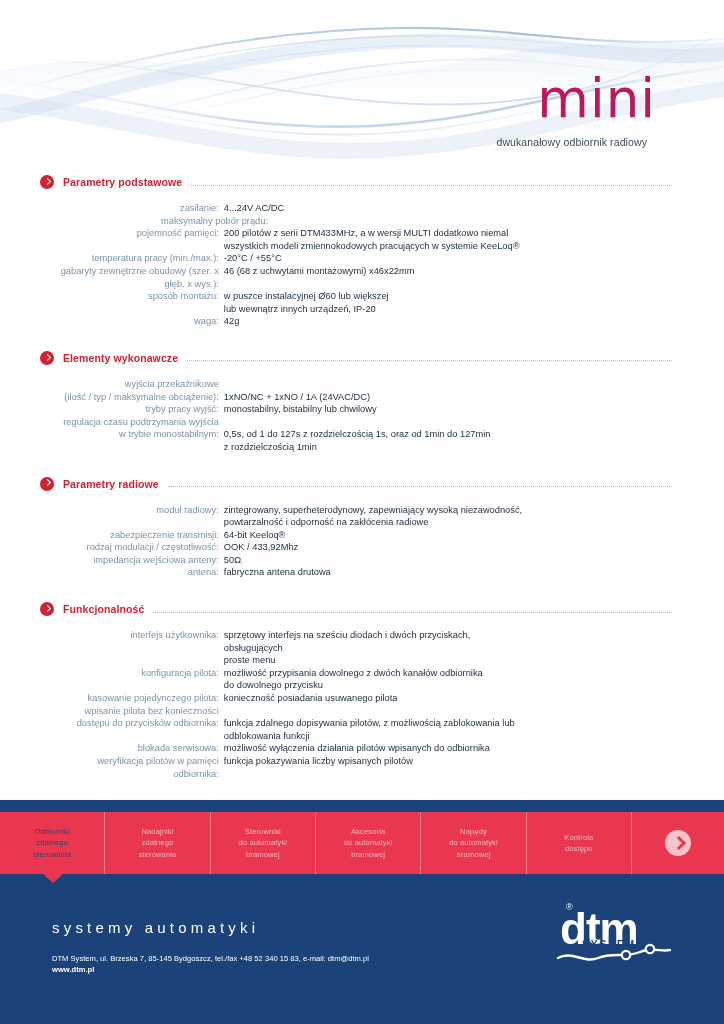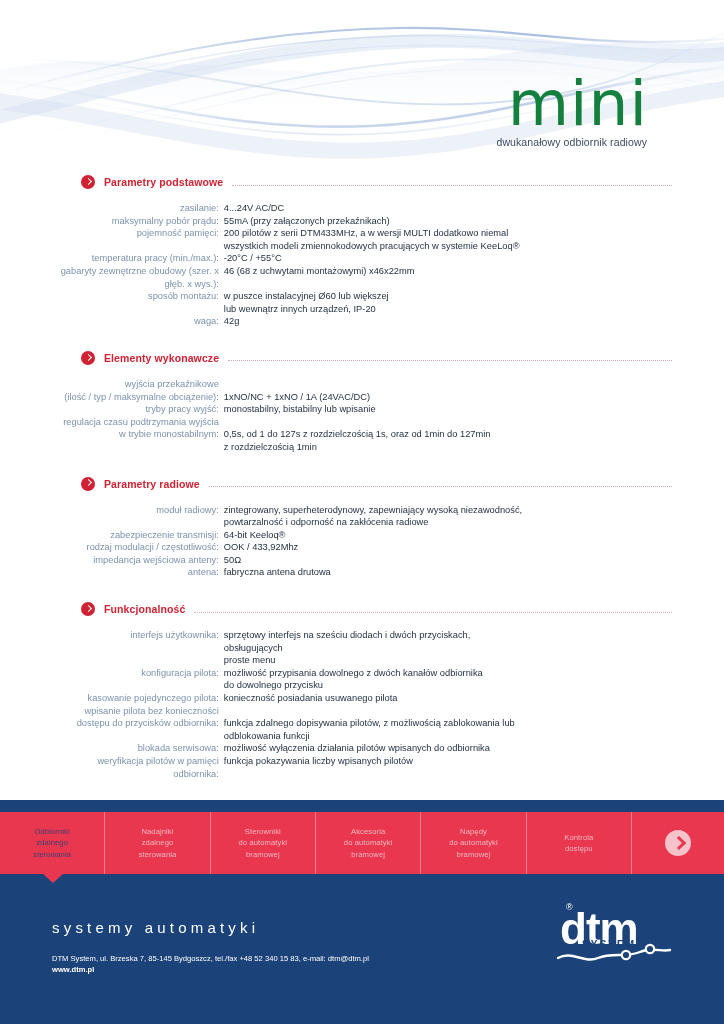--- a/index.html
+++ b/index.html
@@ -18,26 +18,26 @@
     position: absolute;
     left: 0; top: 0;
     width: 724px; height: 172px;
     overflow: hidden;
     background: #ffffff;
   }
   .hero-svg { position: absolute; left: 0; top: 0; }
 
   .product-title {
     position: absolute;
-    right: 76px;
+    right: 68px;
     top: 72px;
-    font-size: 63px;
+    font-size: 53px;
     font-weight: 400;
     letter-spacing: 1px;
-    color: #15803d;
+    color: #be185d;
     line-height: 1;
     font-family: "DejaVu Sans", sans-serif;
   }
   .product-subtitle {
     position: absolute;
     right: 77px;
     top: 136px;
     font-size: 10.5px;
     color: #3b4a63;
     letter-spacing: 0.1px;
@@ -48,21 +48,21 @@
     position: absolute;
     left: 0; top: 172px;
     width: 724px;
   }
 
   .section { position: relative; }
 
   .section-head {
     display: flex;
     align-items: center;
-    padding-left: 81px;
+    padding-left: 40px;
     height: 20px;
     margin-bottom: 10px;
   }
   .arrow-icon {
     width: 14px; height: 14px;
     border-radius: 50%;
     background: #cf2233;
     flex: 0 0 14px;
     position: relative;
     margin-right: 9px;
@@ -290,21 +290,20 @@
       <span class="section-title">Parametry podstawowe</span>
       <span class="dots"></span>
     </div>
     <div class="rows">
       <div class="row">
         <div class="label">zasilanie:</div>
         <div class="value">4...24V AC/DC</div>
       </div>
       <div class="row">
         <div class="label">maksymalny pobór prądu:</div>
-        <div class="value">55mA (przy załączonych przekaźnikach)</div>
       </div>
       <div class="row">
         <div class="label">pojemność pamięci:</div>
         <div class="value">200 pilotów z serii DTM433MHz, a w wersji MULTI dodatkowo niemal wszystkich modeli zmiennokodowych pracujących w systemie KeeLoq®</div>
       </div>
       <div class="row">
         <div class="label">temperatura pracy (min./max.):</div>
         <div class="value">-20°C / +55°C</div>
       </div>
       <div class="row">
@@ -332,21 +331,21 @@
       <span class="dots"></span>
     </div>
     <div class="rows">
       <div class="row pad-top">
         <div class="label">wyjścia przekaźnikowe
 (ilość / typ / maksymalne obciążenie):</div>
         <div class="value">1xNO/NC + 1xNO / 1A (24VAC/DC)</div>
       </div>
       <div class="row">
         <div class="label">tryby pracy wyjść:</div>
-        <div class="value">monostabilny, bistabilny lub wpisanie</div>
+        <div class="value">monostabilny, bistabilny lub chwilowy</div>
       </div>
       <div class="row pad-top">
         <div class="label">regulacja czasu podtrzymania wyjścia
 w trybie monostabilnym:</div>
         <div class="value justify">0,5s, od 1 do 127s z rozdzielczością 1s, oraz od 1min do 127min
 z rozdzielczością 1min</div>
       </div>
     </div>
   </div>
 

